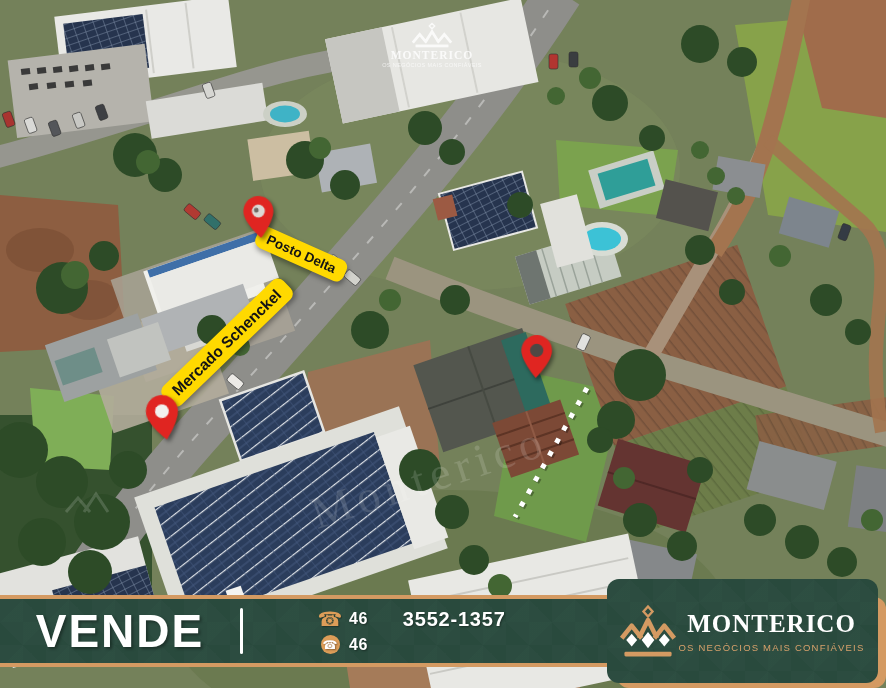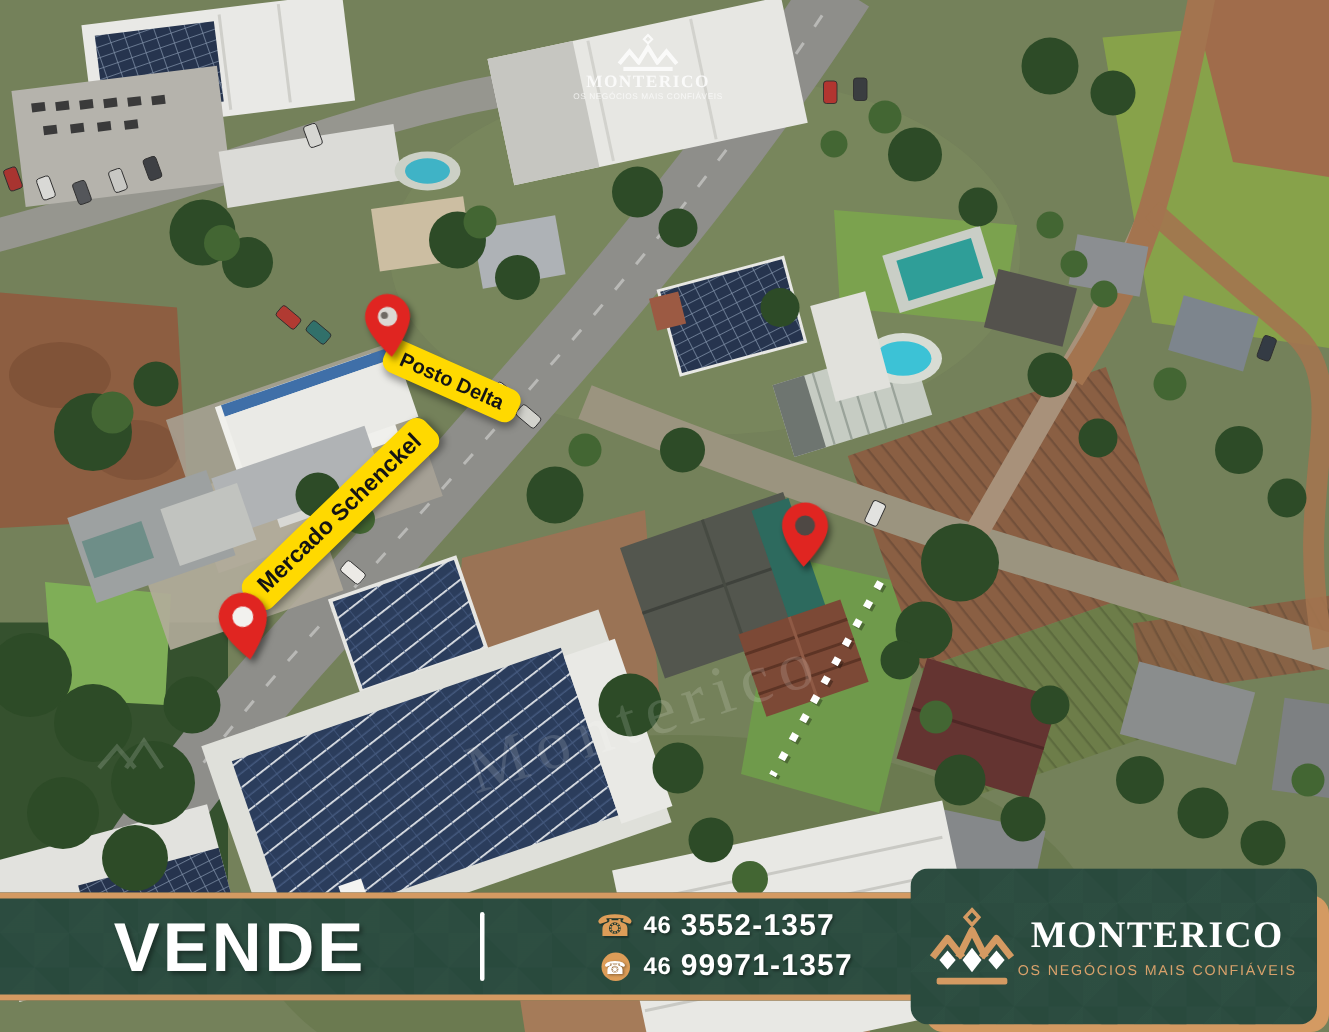--- a/index.html
+++ b/index.html
@@ -35,36 +35,36 @@
   
   .greenbg{background-color:#2c4c40;
     background-image:
       linear-gradient(45deg,#294a3d 25%,transparent 25%,transparent 75%,#294a3d 75%),
       linear-gradient(135deg,#32554734 25%,transparent 25%,transparent 75%,#32554734 75%);
     background-size:46px 46px;background-position:0 0,23px 23px;}
 
   
   .vende-banner{position:absolute;left:-4px;top:595px;width:616px;height:72px;
       border:4px solid #d49a62;box-sizing:border-box;display:flex;align-items:center;}
-  .vende-title-box{width:320px;text-align:center;}
+  .vende-title-box{width:240px;text-align:center;}
   .vende-title{font-size:46px;font-weight:800;color:#fff;letter-spacing:2px;
       text-shadow:2px 2px 3px rgba(0,0,0,.35);}
   .divider{width:3px;height:46px;background:#fff;border-radius:2px;}
   .contacts{margin-left:74px;display:flex;flex-direction:column;gap:4px;}
   .contact-row{display:flex;align-items:center;color:#fff;
       text-shadow:1px 1px 2px rgba(0,0,0,.4);}
   .contact-row .cicon{width:26px;text-align:center;margin-right:6px;}
   .phone-glyph{color:#dd9d58;font-size:20px;line-height:1;
       text-shadow:1px 1px 1px rgba(0,0,0,.3);}
   .wa-circle{display:inline-flex;width:19px;height:19px;border-radius:50%;
       background:#dd9d58;color:#fff;font-size:12px;align-items:center;
       justify-content:center;line-height:1;}
   .contact-row .area{font-size:16px;font-weight:700;margin-right:6px;
       letter-spacing:.5px;}
-  .contact-row .num{font-size:20px;font-weight:700;letter-spacing:.8px;}
+  .contact-row .num{font-size:20px;font-weight:700;letter-spacing:.8px;margin-left:29px;}
 
   
   .logo-underlay{position:absolute;left:617px;top:597px;width:269px;height:91px;
       background:#d49a62;border-radius:12px;}
   .logo-panel{position:absolute;left:607px;top:579px;width:271px;height:104px;
       border-radius:12px;display:flex;align-items:center;padding:0 12px;
       box-sizing:border-box;}
   .logo-text{flex:1;text-align:center;}
   .logo-brand{font-family:"Liberation Serif",serif;font-weight:700;color:#fff;
       font-size:25px;letter-spacing:1px;}
@@ -399,21 +399,20 @@
       <div class="contact-row">
         <span class="cicon phone-glyph">☎</span>
         <span class="area">46</span>
         <span class="num">3552-1357</span>
       </div>
       <div class="contact-row">
         <span class="cicon">
           <span class="wa-circle">☎</span>
         </span>
         <span class="area">46</span>
-        <span class="num">99971-1357</span>
       </div>
     </div>
   </div>
 
   <div class="logo-underlay"></div>
   <div class="logo-panel greenbg">
     <svg width="58" height="56" viewBox="0 0 64 60">
       <g stroke="#d49a62" stroke-width="5" fill="none" stroke-linejoin="round">
         <path d="M3,38 14,24 25,38 M22,38 32,18 42,38 M39,38 50,24 61,38"></path>
       </g>

